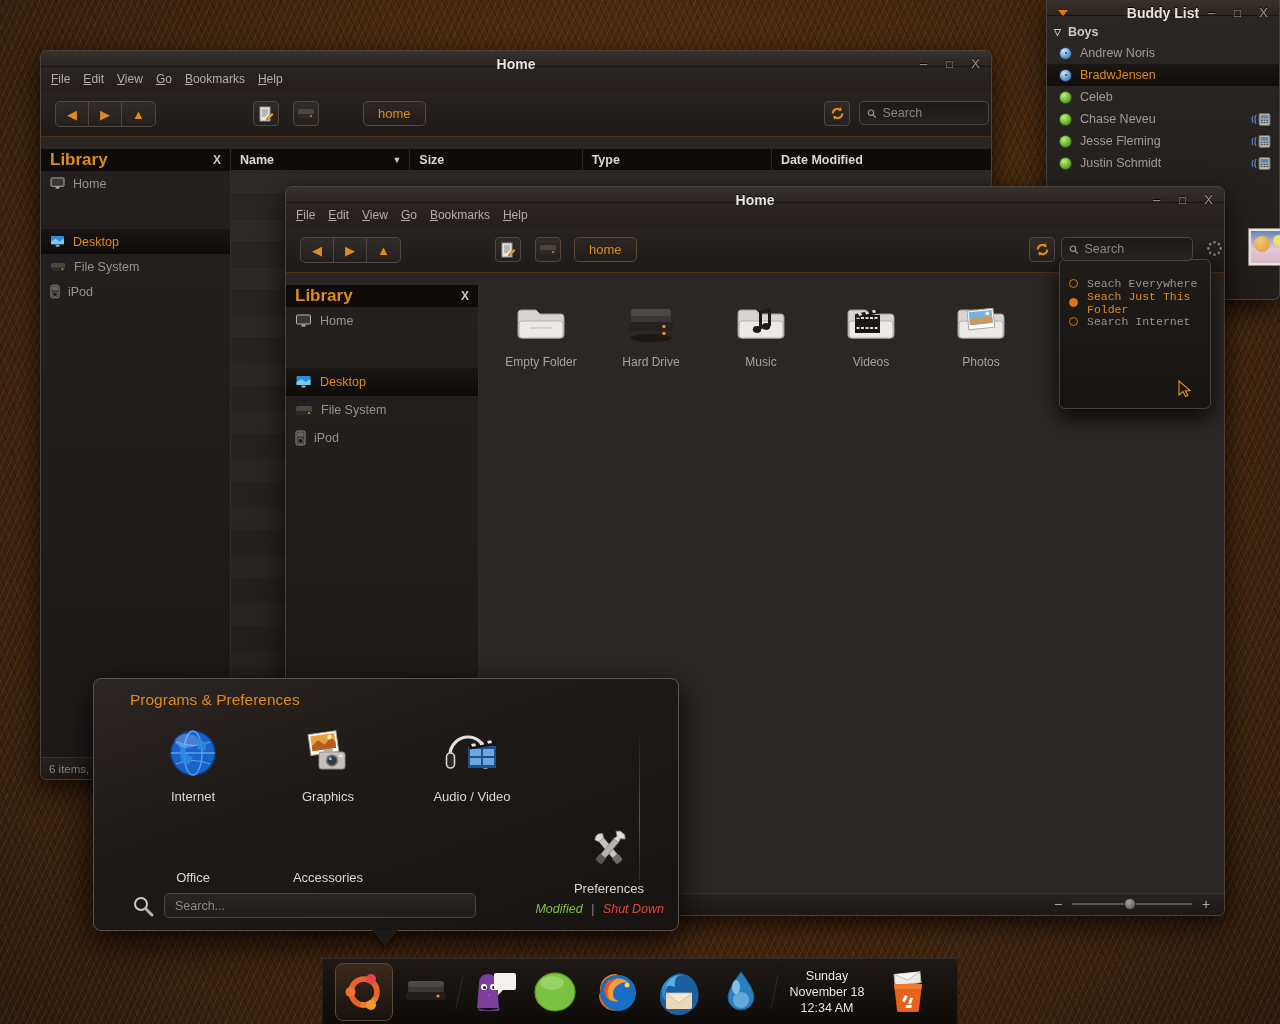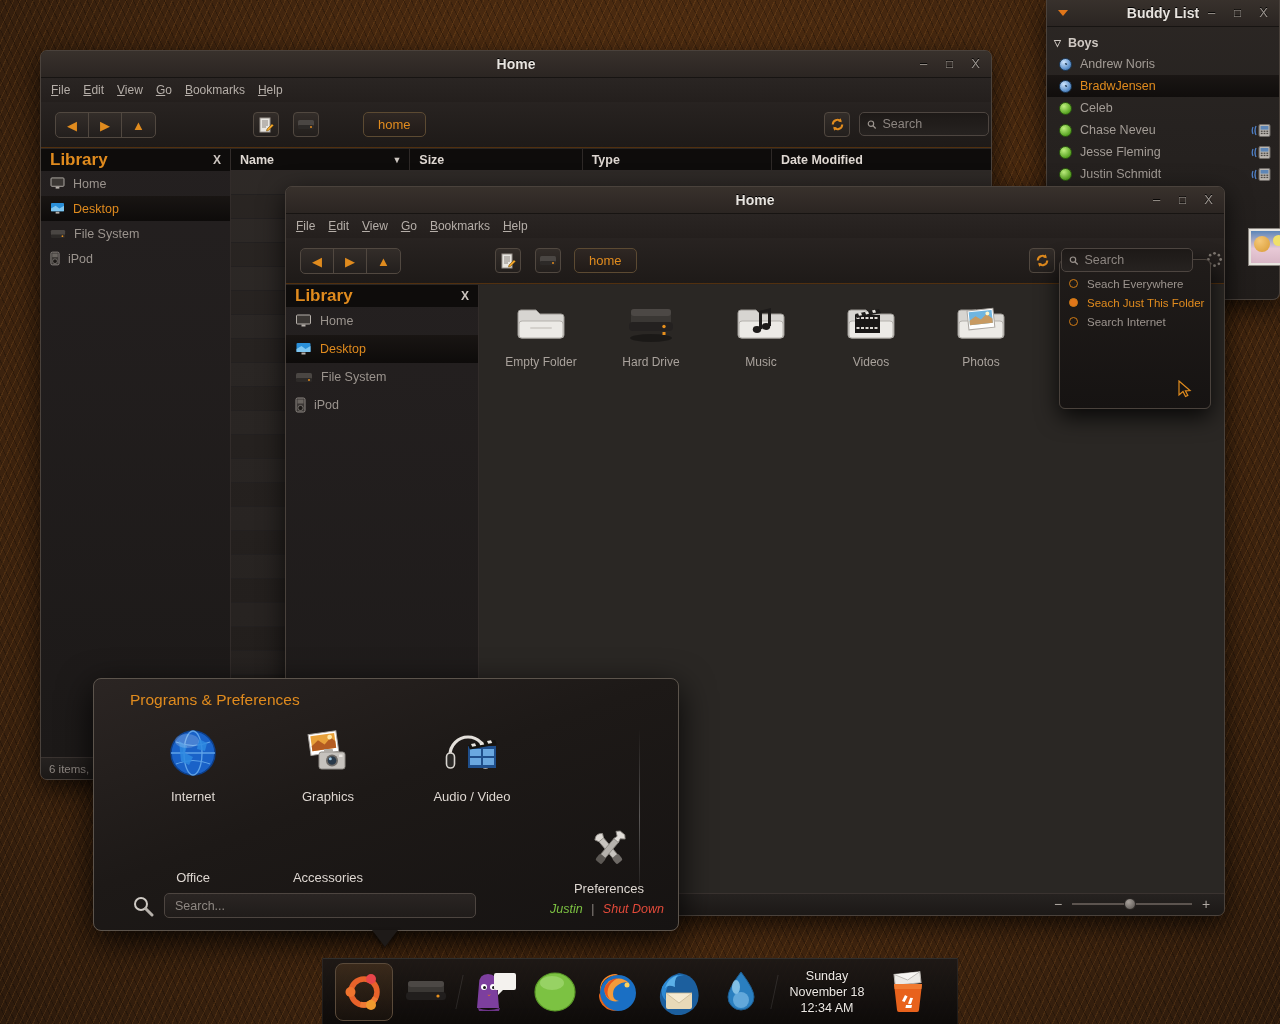--- a/index.html
+++ b/index.html
@@ -24,21 +24,21 @@
   
   .win {
     position: absolute;
     background: linear-gradient(180deg,#2c2724 0%, #262220 42%, #211d1b 100%);
     border: 1px solid #4a423c;
     border-radius: 7px;
     box-shadow: 0 8px 26px rgba(0,0,0,.72);
     overflow: hidden;
   }
   .titlebar {
-    height: 27px; position: relative;
+    height: 16px; position: relative;
     background: linear-gradient(180deg,#38312c 0%, #2b2522 100%);
     border-bottom: 1px solid #171412;
   }
   .titlebar .title {
     position: absolute; left: 0; right: 0; top: 5px;
     text-align: center; color: #e8e4df; font-size: 14px; font-weight: bold;
     text-shadow: 0 -1px 0 #000;
   }
   .winbtns { position: absolute; right: 8px; top: 4px; display: flex; gap: 11px; }
   .winbtn { color: #9d9690; font-size: 13px; line-height: 18px; width: 15px;
@@ -79,21 +79,21 @@
                      font-family: "Liberation Sans", sans-serif; }
   .searchbox input::placeholder { color: #8c8580; }
 
   
   .sb-head { height: 22px; display:flex; align-items:center; justify-content:space-between;
              padding: 0 9px; background:#0e0c0b; }
   .sb-head span.t { color:#e08b1e; font-size:17px; font-weight:bold; }
   .sb-head span.x { color:#ccc5bf; font-size:12px; cursor:pointer; font-weight:bold; }
   .sb-item { height: 25px; display:flex; align-items:center; gap:8px; padding-left:9px;
              color:#9a938d; font-size:12.5px; cursor:pointer; }
-  .sb-item.sel { background: linear-gradient(180deg,#191513 0%,#0d0b0a 100%); color:#e08b1e; }
+  .sb-item.sel { background: linear-gradient(180deg,#191513 0%,#0d0b0a 100%); color:#e08b1e;margin-top:33px; }
 
   
   .lh { height: 22px; display:flex; background:#0e0c0b; border-bottom:1px solid #2e2927; }
   .lh div { color:#ded7d1; font-size:12.5px; font-weight:bold; padding-left:9px;
             line-height:22px; border-right:1px solid #2e2927; position:relative; cursor:pointer; }
   .lh div .ar { position:absolute; right:8px; top:0; font-size:9px; color:#cdc6c0; }
 
   .rowstripe { height: 24px; border-bottom: 1px solid #232020; }
   .rowstripe:nth-child(odd) { background: rgba(255,255,255,.018); }
 
@@ -120,21 +120,21 @@
 
   
   .igrid { position:absolute; display:flex; gap:26px; }
   .icell { width:84px; text-align:center; cursor:pointer; }
   .icell .lbl { margin-top:6px; color:#a9a29c; font-size:12px; line-height:14px; }
 
   
   #searchmenu { position:absolute; left:1059px; top:259px; width:152px; height:150px;
                 background: linear-gradient(180deg,#201c1a 0%,#161312 100%);
                 border:1px solid #4a423c; border-radius:6px;
-                box-shadow:0 8px 22px rgba(0,0,0,.8); }
+                box-shadow:0 8px 22px rgba(0,0,0,.8);font-family:Liberation Mono, monospace; }
   .radio-row { display:flex; align-items:center; gap:9px; height:19px; padding-left:9px;
                font-size:11.5px; color:#9c948e; cursor:pointer; }
   .radio-row.sel { color:#e08b1e; }
   .rad { width:9px; height:9px; border-radius:50%; border:1.5px solid #d07b14; flex:none; }
   .rad.on { background:#e0761a; }
 
   
   #startmenu { position:absolute; left:93px; top:678px; width:586px; height:253px;
                background: linear-gradient(160deg,#2b2523 0%,#1d1917 45%,#161312 100%);
                border:1px solid #5c544c; border-radius:8px;
@@ -777,21 +777,21 @@
     <svg width="22" height="22" viewBox="0 0 22 22">
       <circle cx="9" cy="9" r="6" fill="none" stroke="#cfcac4" stroke-width="2"></circle>
       <line x1="13.5" y1="13.5" x2="20" y2="20" stroke="#b6b1ab" stroke-width="3" stroke-linecap="round"></line>
     </svg>
     <div class="fld">
       <input type="text" placeholder="Search..." style="">
     </div>
   </div>
 
   <div class="sm-power">
-    <a class="restart">Justin</a>
+    <a class="restart">Modified</a>
     <span class="sep">|</span>
     <a class="shut">Shut Down</a>
   </div>
 </div>
 <div class="sm-pointer"></div>
 
 <div id="dock">
 
   <div class="dockitem active">
     <svg width="46" height="46" viewBox="0 0 46 46">

